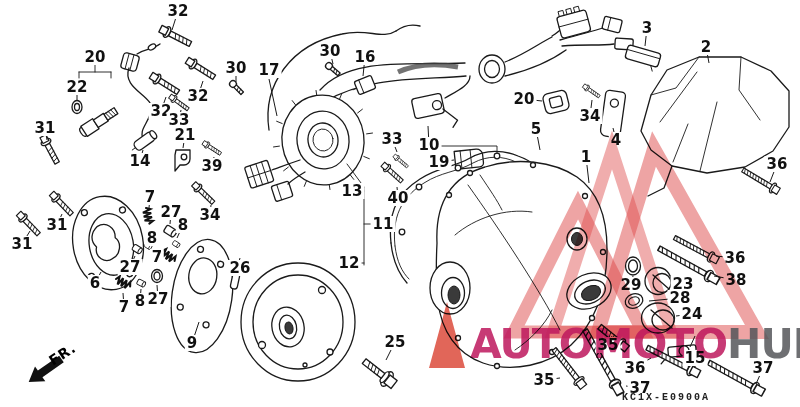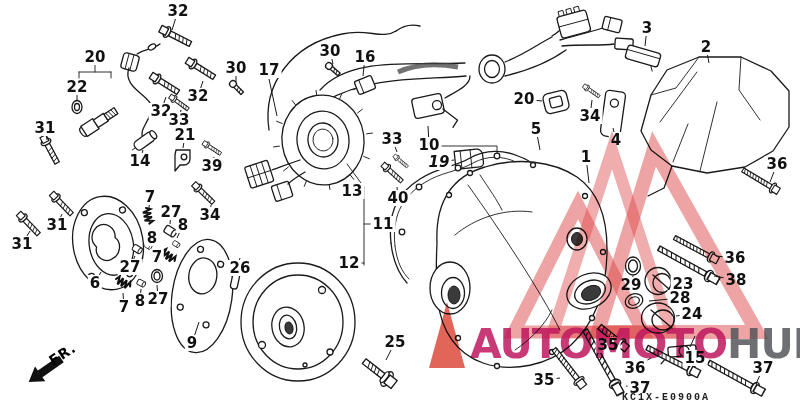--- a/index.html
+++ b/index.html
@@ -399,21 +399,21 @@
       <div class="callout" style="left: 183px; top: 225px;">8</div>
       <div class="callout" style="left: 152px; top: 238px;">8</div>
       <div class="callout" style="left: 157px; top: 257px;">7</div>
       <div class="callout" style="left: 130px; top: 267px;">27</div>
       <div class="callout" style="left: 240px; top: 268px;">26</div>
       <div class="callout" style="left: 352px; top: 191px;">13</div>
       <div class="callout" style="left: 383px; top: 224px;">11</div>
       <div class="callout" style="left: 349px; top: 263px;">12</div>
       <div class="callout" style="left: 392px; top: 139px;">33</div>
       <div class="callout" style="left: 429px; top: 145px;">10</div>
-      <div class="callout" style="left: 439px; top: 162px; font-style: italic;">19</div>
+      <div class="callout" style="left: 439px; top: 162px;">19</div>
       <div class="callout" style="left: 398px; top: 198px;">40</div>
       <div class="callout" style="left: 777px; top: 164px;">36</div>
       <div class="callout" style="left: 735px; top: 258px;">36</div>
       <div class="callout" style="left: 736px; top: 280px;">38</div>
       <div class="callout" style="left: 631px; top: 285px;">29</div>
       <div class="callout" style="left: 683px; top: 284px;">23</div>
       <div class="callout" style="left: 680px; top: 298px;">28</div>
       <div class="callout" style="left: 692px; top: 314px;">24</div>
       <div class="callout" style="left: 695px; top: 336px; margin-top: 22px;">15</div>
       <div class="callout" style="left: 608px; top: 345px;">35</div>

